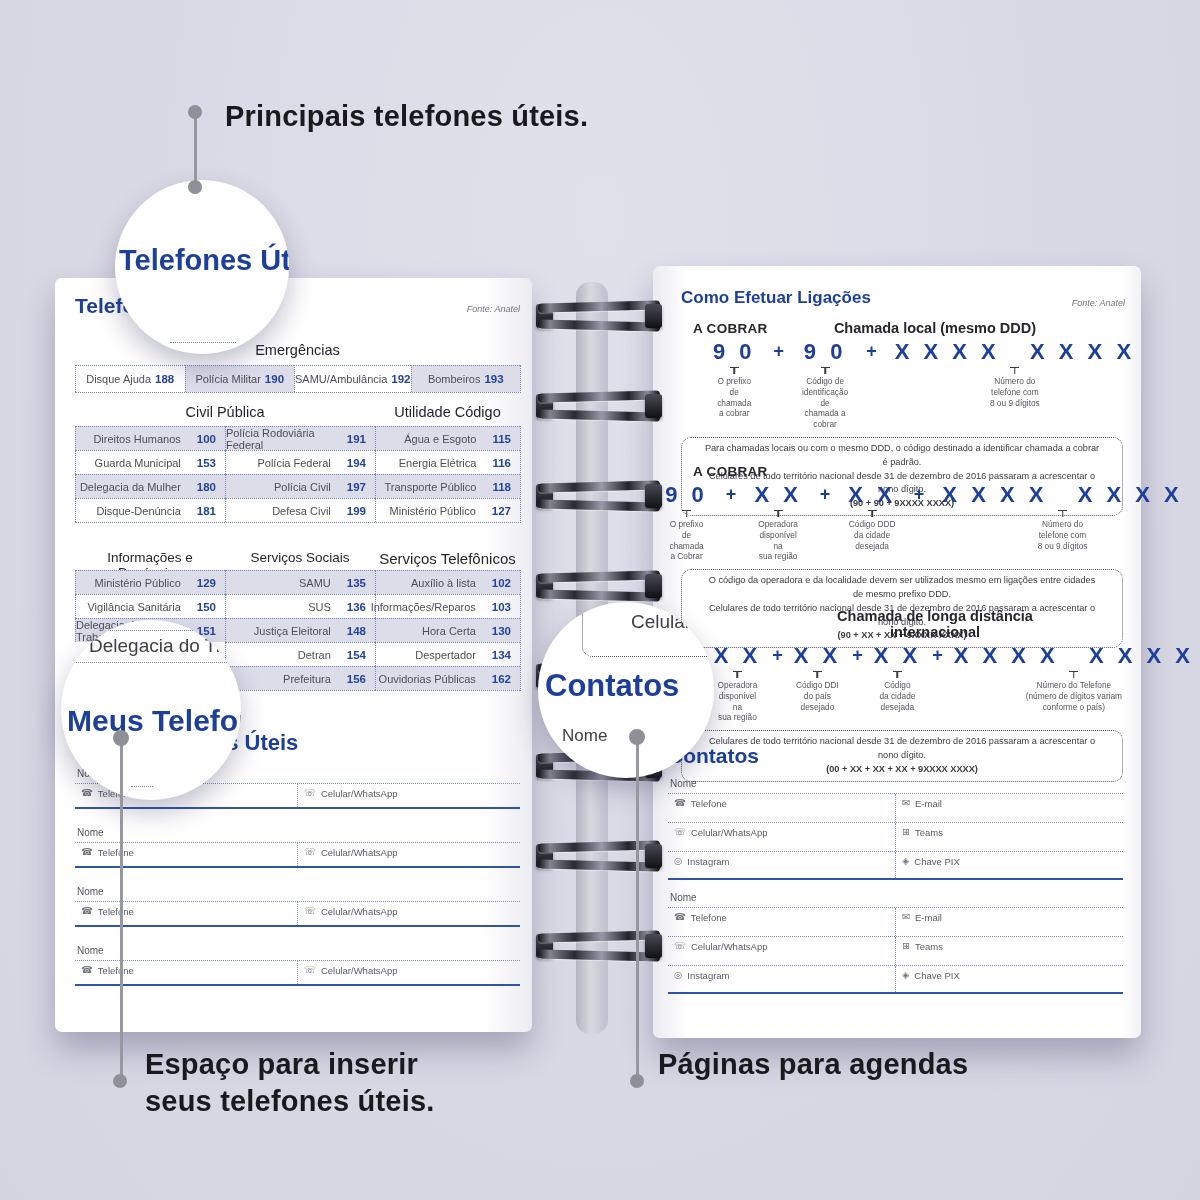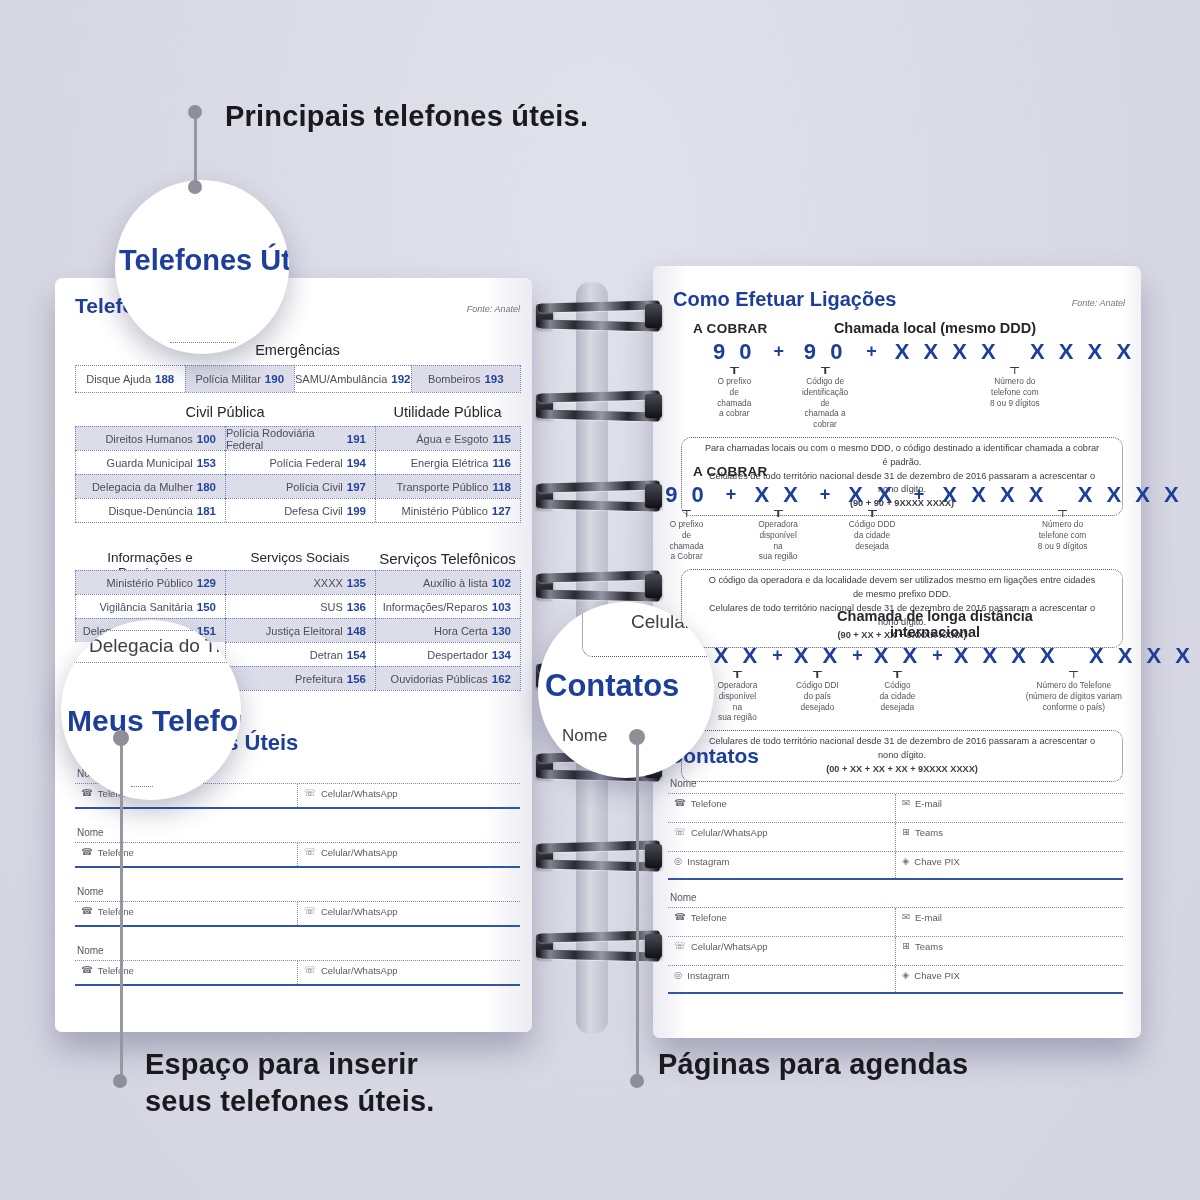--- a/index.html
+++ b/index.html
@@ -25,21 +25,21 @@
   .ptitle{position:absolute;font-weight:bold;color:#1d3f9b}
   .fonte{position:absolute;font-size:9px;font-style:italic;color:#73737d}
   .sech{font-size:14.5px;font-weight:normal;color:#26262c}
   
   .abs{position:absolute}
   .emgrow{display:flex;border-right:1px dotted #7386c2;border-bottom:1px dotted #7386c2}
   .ecell{flex:1;height:26px;display:flex;align-items:center;justify-content:center;gap:4px;
     border-left:1px dotted #7386c2;border-top:1px dotted #7386c2;font-size:11px;color:#4d4e58}
   .gwrap{display:flex;border-right:1px dotted #7386c2;border-bottom:1px dotted #7386c2}
   .gcol{display:flex;flex-direction:column}
-  .gcell{height:24px;display:flex;align-items:center;justify-content:flex-end;gap:4px;
+  .gcell{height:24px;display:flex;align-items:center;justify-content:flex-end;gap:16px;
     padding-right:9px;border-left:1px dotted #7386c2;border-top:1px dotted #7386c2;
     font-size:11px;color:#4d4e58;box-sizing:border-box}
   .gcell b,.ecell b{color:#24449c;font-size:11.5px}
   .shaded{background:#dcdde9}
   
   .nome{font-size:10px;color:#55565e;height:21px;padding:6px 0 0 2px;box-sizing:border-box}
   .frow{display:flex;border-top:1px dotted #7b8cc4}
   .fcell{flex:1;display:flex;gap:5px;padding:4px 0 0 6px;font-size:9.5px;color:#5b5b66;align-items:flex-start}
   .fcell + .fcell{border-left:1px dotted #7b8cc4}
   .fi{font-family:"DejaVu Sans",sans-serif;font-size:9.5px;color:#74747e;line-height:1}
@@ -96,21 +96,21 @@
           <span>SAMU/Ambulância</span>
           <b>192</b>
         </div>
       <div class="ecell shaded">
           <span>Bombeiros</span>
           <b>193</b>
         </div>
     </div>
 
     <div class="abs sech" style="left:20px;width:300px;top:126px;text-align:center">Civil Pública</div>
-    <div class="abs sech" style="left:320px;width:145px;top:126px;text-align:center">Utilidade Pública</div>
+    <div class="abs sech" style="left:320px;width:145px;top:126px;text-align:center">Utilidade Código</div>
     <div class="abs gwrap" style="left:20px;width:445px;top:148px">
       <div class="gcol" style="width:150px">
         <div class="gcell shaded">
             <span>Direitos Humanos</span>
             <b>100</b>
           </div>
         <div class="gcell">
             <span>Guarda Municipal</span>
             <b>153</b>
           </div>
@@ -174,21 +174,21 @@
             <span>Vigilância Sanitária</span>
             <b>150</b>
           </div>
         <div class="gcell shaded">
             <span>Delegacia do Trabalho</span>
             <b>151</b>
           </div>
       </div>
       <div class="gcol" style="width:150px;border-bottom:1px dotted #7386c2">
         <div class="gcell shaded">
-            <span>XXXX</span>
+            <span>SAMU</span>
             <b>135</b>
           </div>
         <div class="gcell">
             <span>SUS</span>
             <b>136</b>
           </div>
         <div class="gcell shaded">
             <span>Justiça Eleitoral</span>
             <b>148</b>
           </div>
@@ -277,21 +277,21 @@
           <div class="fcell">
               <span class="fi">☏</span>
               <span>Celular/WhatsApp</span>
             </div>
         </div>
       </div>
     </div>
   </div>
 
   <div class="page pr">
-    <div class="ptitle" style="left:20px;top:22px;font-size:20px">Como Efetuar Ligações</div>
+    <div class="ptitle" style="left:28px;top:22px;font-size:17px">Como Efetuar Ligações</div>
     <div class="fonte" style="right:16px;top:32px">Fonte: Anatel</div>
 
     <div class="sec" style="top:54px">
       <div class="cs-head">
         <span class="acobrar">A COBRAR</span>
         <span class="cs-title">Chamada local (mesmo DDD)</span>
       </div>
       <div class="formula">
         <div class="fgroup">
             <div class="digits">9 0</div>

